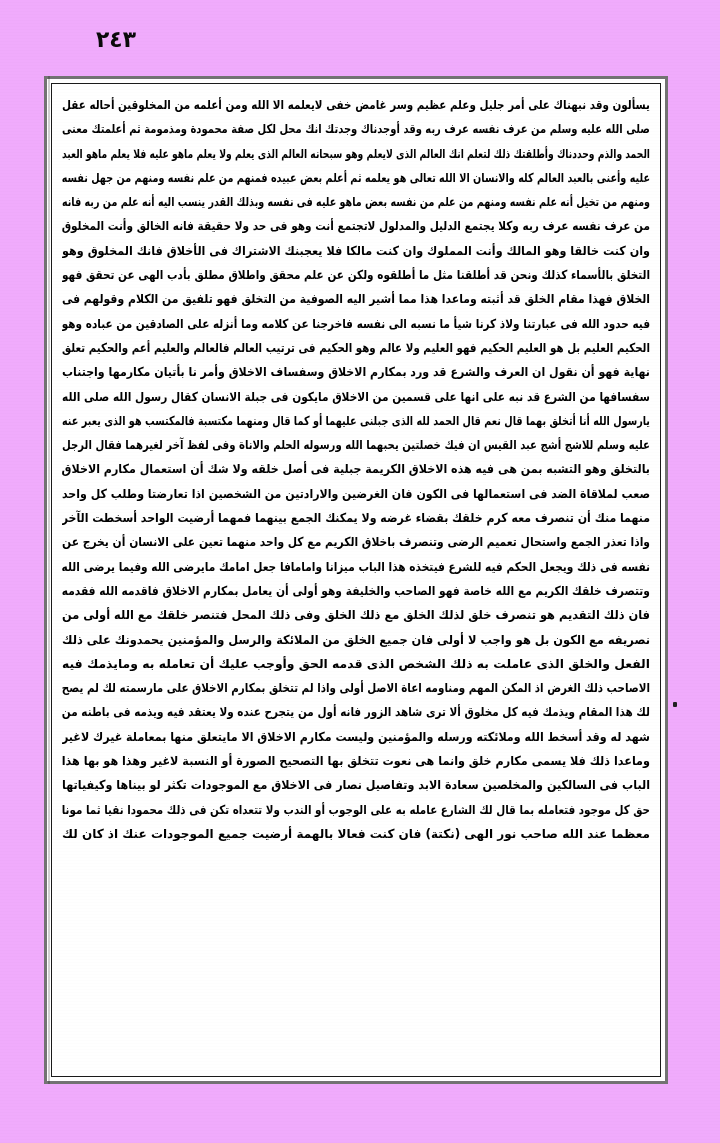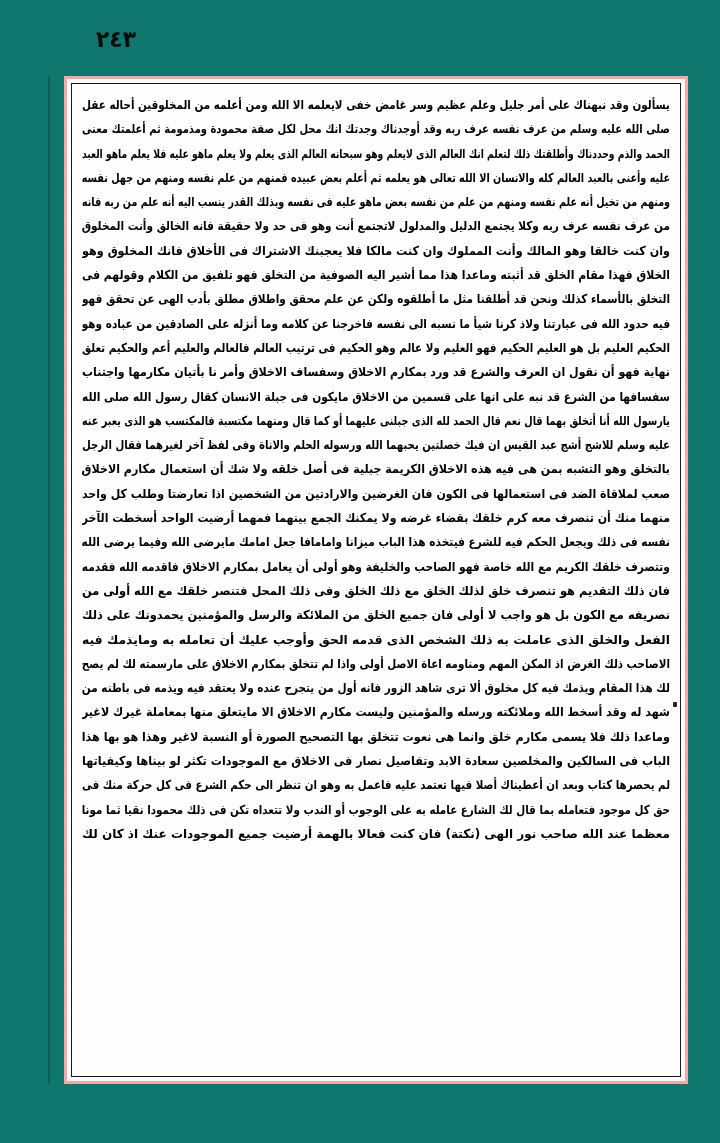--- a/index.html
+++ b/index.html
@@ -12,46 +12,46 @@
     width: 720px;
     height: 1143px;
     overflow: hidden;
     font-family: "DejaVu Sans", sans-serif;
   }
 
   #page {
     position: relative;
     width: 720px;
     height: 1143px;
-    background: #0f766e;
+    background: #f0abfc;
   }
 
   
   #folio {
     position: absolute;
     left: 96px;
     top: 26px;
     font-family: "DejaVu Sans", sans-serif;
     font-size: 23px;
     font-weight: bold;
     color: #0a0a0a;
     letter-spacing: 0px;
     direction: rtl;
     transform: scaleX(0.95);
     transform-origin: left center;
   }
 
   
   #frame-outer {
     position: absolute;
-    left: 64px;
+    left: 44px;
     top: 76px;
     width: 624px;
     height: 1008px;
-    border: 3px solid #fca5a5;
+    border: 3px solid #737373;
     box-sizing: border-box;
     background: #ffffff;
   }
   #frame-inner {
     position: absolute;
     left: 4px;
     top: 4px;
     right: 4px;
     bottom: 4px;
     border: 1px solid #1a1a1a;
@@ -137,42 +137,42 @@
     <div id="frame-inner">
       <div id="textblock">
 
       <div class="tline"><span class="inner" style="width: 704px; transform: scaleX(0.8352);">يسألون وقد نبهناك على أمر جليل وعلم عظيم وسر غامض خفى لايعلمه الا الله ومن أعلمه من المخلوقين أحاله عقل</span></div>
           <div class="tline"><span class="inner" style="width: 731px; transform: scaleX(0.8044);">صلى الله عليه وسلم من عرف نفسه عرف ربه وقد أوجدناك وجدتك انك محل لكل صفة محمودة ومذمومة ثم أعلمتك معنى</span></div>
           <div class="tline"><span class="inner" style="width: 793px; transform: scaleX(0.7415);">الحمد والذم وحددناك وأطلقتك ذلك لتعلم انك العالم الذى لايعلم وهو سبحانه العالم الذى يعلم ولا يعلم ماهو عليه فلا يعلم ماهو العبد</span></div>
           <div class="tline"><span class="inner" style="width: 755px; transform: scaleX(0.7788);">عليه وأعنى بالعبد العالم كله والانسان الا الله تعالى هو يعلمه  ثم أعلم بعض عبيده فمنهم من علم نفسه ومنهم من جهل نفسه</span></div>
           <div class="tline"><span class="inner" style="width: 762px; transform: scaleX(0.7717);">ومنهم من تخيل أنه علم نفسه ومنهم من علم من نفسه بعض ماهو عليه فى نفسه وبذلك القدر ينسب اليه أنه علم من ربه فانه</span></div>
           <div class="tline"><span class="inner" style="width: 693px; transform: scaleX(0.8485);">من عرف نفسه عرف ربه وكلا يجتمع الدليل والمدلول لاتجتمع أنت وهو فى حد ولا حقيقة فانه الخالق وأنت المخلوق</span></div>
           <div class="tline"><span class="inner" style="width: 652px; transform: scaleX(0.9018);">وان كنت خالقا وهو المالك وأنت المملوك وان كنت مالكا فلا يعجبنك الاشتراك فى الأخلاق فانك المخلوق وهو</span></div>
+          <div class="tline"><span class="inner" style="width: 696px; transform: scaleX(0.8448);">التخلق بالأسماء كذلك ونحن قد أطلقنا مثل ما أطلقوه ولكن عن علم محقق واطلاق مطلق بأدب الهى عن تحقق فهو</span></div>
           <div class="tline"><span class="inner" style="width: 672px; transform: scaleX(0.875);">الخلاق فهذا مقام الخلق قد أثبته وماعدا هذا مما أشير اليه الصوفية من التخلق فهو تلفيق من الكلام وقولهم فى</span></div>
-          <div class="tline"><span class="inner" style="width: 696px; transform: scaleX(0.8448);">التخلق بالأسماء كذلك ونحن قد أطلقنا مثل ما أطلقوه ولكن عن علم محقق واطلاق مطلق بأدب الهى عن تحقق فهو</span></div>
           <div class="tline"><span class="inner" style="width: 695px; transform: scaleX(0.846);">فيه حدود الله فى عبارتنا ولاذ كرنا شيأ ما نسبه الى نفسه فاخرجنا عن كلامه وما أنزله على الصادقين من عباده وهو</span></div>
           <div class="tline"><span class="inner" style="width: 709px; transform: scaleX(0.8293);">الحكيم العليم بل هو العليم الحكيم فهو العليم ولا عالم وهو الحكيم فى ترتيب العالم فالعالم والعليم أعم والحكيم تعلق</span></div>
           <div class="tline"><span class="inner" style="width: 662px; transform: scaleX(0.8882);">نهاية فهو أن نقول ان العرف والشرع قد ورد بمكارم الاخلاق وسفساف الاخلاق وأمر نا بأتيان مكارمها واجتناب</span></div>
           <div class="tline"><span class="inner" style="width: 689px; transform: scaleX(0.8534);">سفسافها من الشرع قد نبه على انها على قسمين من الاخلاق مايكون فى جبلة الانسان كقال رسول الله صلى الله</span></div>
           <div class="tline"><span class="inner" style="width: 755px; transform: scaleX(0.7788);">يارسول الله أنا أتخلق بهما قال نعم قال الحمد لله الذى جبلنى عليهما أو كما قال ومنهما مكتسبة فالمكتسب هو الذى يعبر عنه</span></div>
           <div class="tline"><span class="inner" style="width: 721px; transform: scaleX(0.8155);">عليه وسلم للاشج أشج عبد القيس ان فيك خصلتين يحبهما الله ورسوله الحلم والاناة وفى لفظ آخر لغيرهما فقال الرجل</span></div>
           <div class="tline"><span class="inner" style="width: 657px; transform: scaleX(0.895);">بالتخلق وهو التشبه بمن هى فيه هذه الاخلاق الكريمة جبلية فى أصل خلقه ولا شك أن استعمال مكارم الاخلاق</span></div>
           <div class="tline"><span class="inner" style="width: 663px; transform: scaleX(0.8869);">صعب لملاقاة الضد فى استعمالها فى الكون فان الغرضين والارادتين من الشخصين اذا تعارضتا وطلب كل واحد</span></div>
           <div class="tline"><span class="inner" style="width: 664px; transform: scaleX(0.8855);">منهما منك أن تنصرف معه كرم خلقك بقضاء غرضه ولا يمكنك الجمع بينهما فمهما أرضيت الواحد أسخطت الآخر</span></div>
+          <div class="tline"><span class="inner" style="width: 680px; transform: scaleX(0.8647);">واذا تعذر الجمع واستحال تعميم الرضى وتنصرف باخلاق الكريم مع كل واحد منهما تعين على الانسان أن يخرج عن</span></div>
           <div class="tline"><span class="inner" style="width: 689px; transform: scaleX(0.8534);">نفسه فى ذلك ويجعل الحكم فيه للشرع فيتخذه هذا الباب ميزانا وامامافا جعل امامك مايرضى الله وفيما يرضى الله</span></div>
           <div class="tline"><span class="inner" style="width: 683px; transform: scaleX(0.8609);">وتتصرف خلقك الكريم مع الله خاصة فهو الصاحب والخليفة وهو أولى أن يعامل بمكارم الاخلاق فاقدمه الله فقدمه</span></div>
           <div class="tline"><span class="inner" style="width: 639px; transform: scaleX(0.9202);">فان ذلك التقديم هو تنصرف خلق لذلك الخلق مع ذلك الخلق وفى ذلك المحل فتنصر خلقك مع الله أولى من</span></div>
           <div class="tline"><span class="inner" style="width: 638px; transform: scaleX(0.9216);">نصريفه مع الكون بل هو واجب لا أولى فان جميع الخلق من الملائكة والرسل والمؤمنين يحمدونك على ذلك</span></div>
           <div class="tline"><span class="inner" style="width: 589px; transform: scaleX(0.9983);">الفعل والخلق الذى عاملت به ذلك الشخص الذى قدمه الحق وأوجب عليك أن تعامله به  ومايذمك فيه</span></div>
           <div class="tline"><span class="inner" style="width: 707px; transform: scaleX(0.8317);">الاصاحب ذلك الغرض اذ المكن المهم ومناومه اعاة الاصل أولى واذا لم تتخلق بمكارم الاخلاق على مارسمته لك لم يصح</span></div>
           <div class="tline"><span class="inner" style="width: 698px; transform: scaleX(0.8424);">لك هذا المقام ويذمك فيه كل مخلوق ألا ترى شاهد الزور فانه أول من يتجرح عنده ولا يعتقد فيه ويذمه فى باطنه من</span></div>
           <div class="tline"><span class="inner" style="width: 656px; transform: scaleX(0.8963);">شهد له وقد أسخط الله وملائكته ورسله والمؤمنين  وليست مكارم الاخلاق الا مايتعلق منها بمعاملة غيرك لاغير</span></div>
           <div class="tline"><span class="inner" style="width: 651px; transform: scaleX(0.9032);">وماعدا ذلك فلا يسمى مكارم خلق وانما هى نعوت تتخلق بها التصحيح الصورة أو النسبة لاغير وهذا هو بها هذا</span></div>
           <div class="tline"><span class="inner" style="width: 654px; transform: scaleX(0.8991);">الباب فى السالكين والمخلصين سعادة الابد وتفاصيل نصار فى الاخلاق مع الموجودات تكثر لو بيناها وكيفياتها</span></div>
-          <div class="tline"><span class="inner" style="width: 709px; transform: scaleX(0.8293);">لم يحصرها كتاب وبعد ان أعطيناك أصلا فيها تعتمد عليه فاعمل به وهو ان تنظر الى حكم الشرع فى كل حركة منك فى</span></div>
           <div class="tline"><span class="inner" style="width: 706px; transform: scaleX(0.8329);">حق كل موجود فتعامله بما قال لك الشارع عامله به على الوجوب أو الندب ولا تتعداه تكن فى ذلك محمودا نقيا ثما مونا</span></div>
           <div class="tline"><span class="inner" style="width: 606px; transform: scaleX(0.9703);">معظما عند الله صاحب نور الهى  (نكتة)  فان كنت فعالا بالهمة أرضيت جميع الموجودات عنك اذ كان لك</span></div>
         </div>
     </div>
   </div>
 
   <div class="speck" id="speck-right"></div>
   <div id="edge-shadow-left"></div>
   <div id="grain"></div>
 

